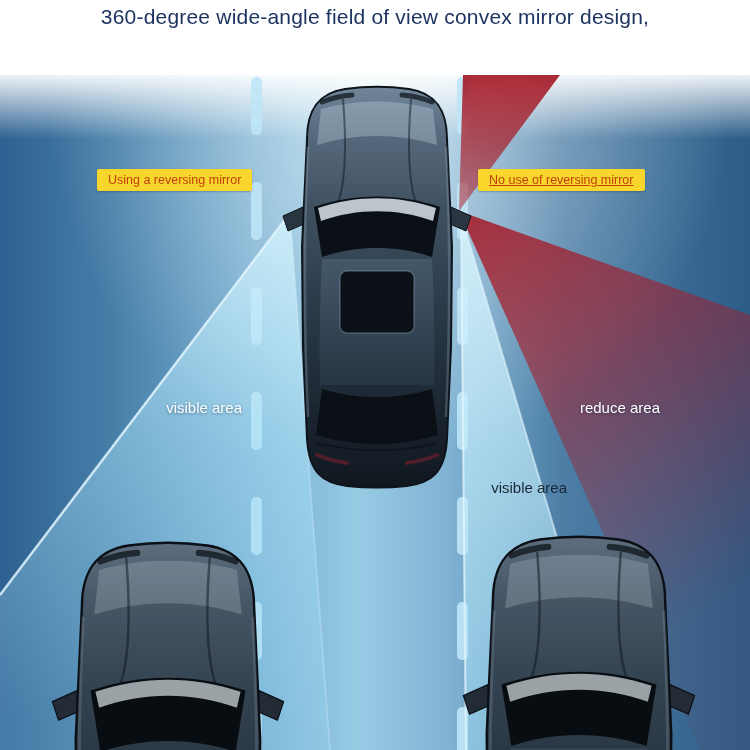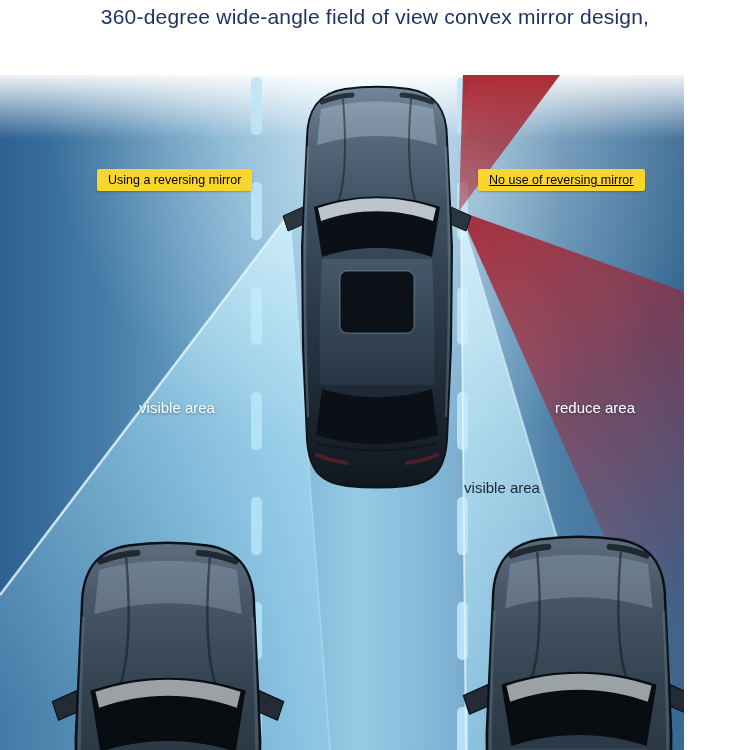--- a/index.html
+++ b/index.html
@@ -1,34 +1,34 @@
 <!DOCTYPE html>
 <html><head>
 <meta charset="utf-8">
 <style>
   * { margin:0; padding:0; box-sizing:border-box; }
   html,body { background:#ffffff; font-family:"Liberation Sans", sans-serif; }
-  .root { position:relative; width:684px; height:750px; overflow:hidden; background:#ffffff; }
+  .root { position:relative; width:750px; height:750px; overflow:hidden; background:#ffffff; }
 
   .header { position:absolute; top:0; left:0; width:750px; height:78px; text-align:center; z-index:5; }
   .title-line { color:#1d3461; font-size:21px; font-weight:500; letter-spacing:.2px; line-height:1.0; }
   .title-line.l1 { padding-top:6px; }
   .title-line.l2 { padding-top:12px; }
 
   .scene { position:absolute; top:75px; left:0; width:750px; height:675px; overflow:hidden; }
   svg { display:block; }
 
-  .badge { position:absolute; background:#f8d62b; color:#000000; font-size:12.5px;
+  .badge { position:absolute; background:#f8d62b; color:#c2410c; font-size:12.5px;
            padding:4px 11px; border-radius:2px; z-index:6; white-space:nowrap;
            box-shadow:0 1px 2px rgba(0,20,40,.25); }
   .badge.left  { left:97px;  top:169px; }
   .badge.right { left:478px; top:169px;text-decoration:underline; }
 
   .area-label { position:absolute; font-size:15px; color:#ffffff; z-index:6; width:130px;
-                text-align:center; text-shadow:0 1px 3px rgba(0,30,60,.45); }
+                text-align:right; text-shadow:0 1px 3px rgba(0,30,60,.45); }
   .area-label.lv { left:112px; top:399px; }
   .area-label.bl { left:530px; top:399px; }
   .area-label.rv { left:437px; top:479px; color:#1a2636; text-shadow:none; }
 </style>
 </head>
 <body>
 
 <div class="root">
 
   <div class="header">

